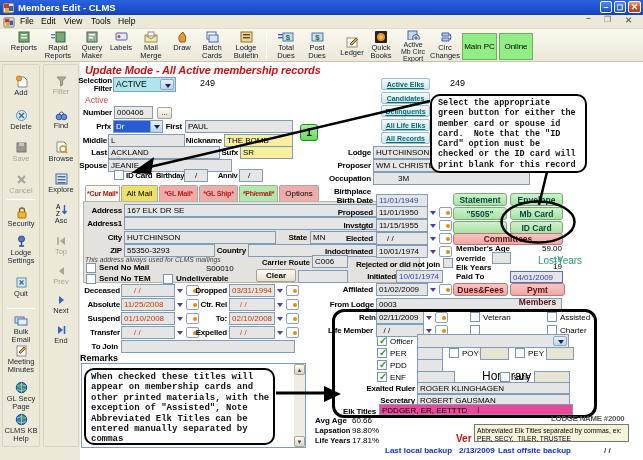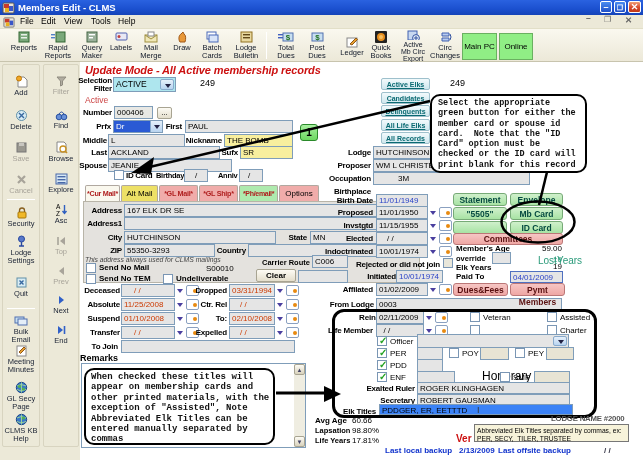--- a/index.html
+++ b/index.html
@@ -443,21 +443,21 @@
     <div class="abs" style="left:390px;top:373px;font-size:8px;">ENF</div>
   <div class="fld" style="left:417px;top:371px;width:38px;height:13px;"></div>
   <div class="cb" style="left:500px;top:372px;"></div>
     <div class="abs" style="left:513px;top:373px;font-size:8px;">SMP</div>
   <div class="fld" style="left:534px;top:371px;width:36px;height:13px;background:#e8e4d4;"></div>
   <div class="lbl" style="left:330px;top:384px;width:85px;">Exalted Ruler</div>
   <div class="fld" style="left:417px;top:382px;width:153px;height:12px;">ROGER KLINGHAGEN</div>
   <div class="lbl" style="left:330px;top:396px;width:85px;">Secretary</div>
   <div class="fld" style="left:417px;top:394px;width:153px;height:11px;">ROBERT GAUSMAN</div>
   <div class="lbl" style="left:300px;top:407px;width:76px;">Elk Titles</div>
-  <div class="fld" style="left:379px;top:404px;width:194px;height:11px;background:#3b82f6;">PDDGER, ER, EETTTD</div>
+  <div class="fld" style="left:379px;top:404px;width:194px;height:11px;background:#ec4899;">PDDGER, ER, EETTTD</div>
   <div class="abs" style="left:477px;top:405px;font-size:9px;color:#333;">I</div>
 
   <div class="note" style="left:430px;top:94px;width:157px;height:79px;border-width:2.5px;font-size:8.5px;font-weight:bold;line-height:10.3px;padding:2px 0 0 6px;">Select the appropriate<br>green button for either the<br>member card or spouse id<br>card.&nbsp; Note that the "ID<br>Card" option must be<br>checked or the ID card will<br>print blank for this record</div>
   <div class="abs" style="left:332px;top:309px;width:265px;height:109px;border:3px solid #000;border-radius:12px;"></div>
 
   <div class="abs" style="left:315px;top:416px;font-size:8px;font-weight:bold;">Avg Age</div>
   <div class="abs" style="left:352px;top:416px;font-size:8px;">60.66</div>
   <div class="abs" style="left:315px;top:426px;font-size:7.5px;font-weight:bold;">Lapsation</div>
   <div class="abs" style="left:352px;top:426px;font-size:8px;">98.80%</div>
   <div class="abs" style="left:315px;top:436px;font-size:7.5px;font-weight:bold;">Life Years</div>

